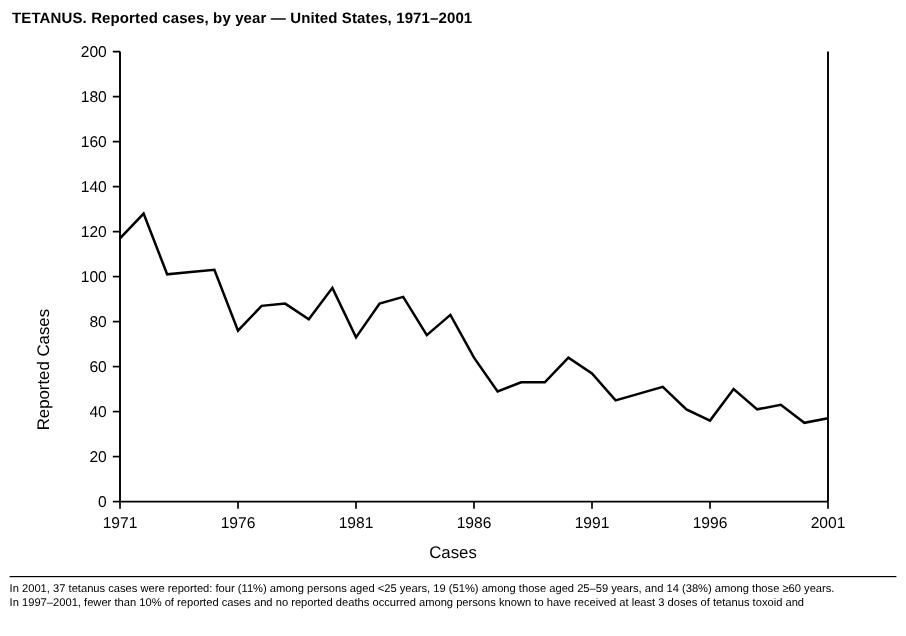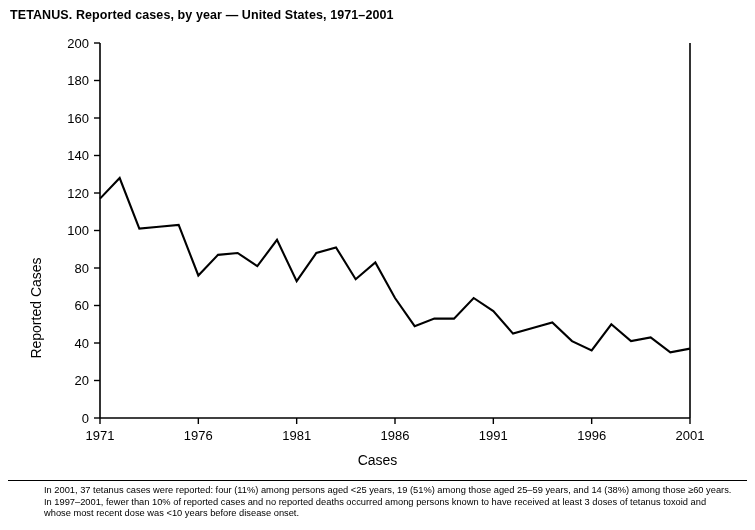--- a/index.html
+++ b/index.html
@@ -75,21 +75,20 @@
   #footnote {
     position: absolute;
     left: 8px;
     top: 485px;
     width: 742px;
     font-size: 9.3px;
     line-height: 11.6px;
   }
   #footnote div {
     white-space: nowrap;
-    margin-left: 36px;
   }
   .tick-label {
     font-family: "Liberation Sans", sans-serif;
     font-size: 13px;
     fill: #000000;
   }
 </style>
 </head>
 <body>
 
@@ -150,16 +149,15 @@
     </div>
   </div>
 
   <div id="xlabel">Cases</div>
 
   <div id="divider"></div>
 
   <div id="footnote">
     <div>In 2001, 37 tetanus cases were reported: four (11%) among persons aged &lt;25 years, 19 (51%) among those aged 25–59 years, and 14 (38%) among those ≥60 years.</div>
     <div>In 1997–2001, fewer than 10% of reported cases and no reported deaths occurred among persons known to have received at least 3 doses of tetanus toxoid and</div>
-    <div>whose most recent dose was &lt;10 years before disease onset.</div>
   </div>
 
 </div>
 
 </body></html>

